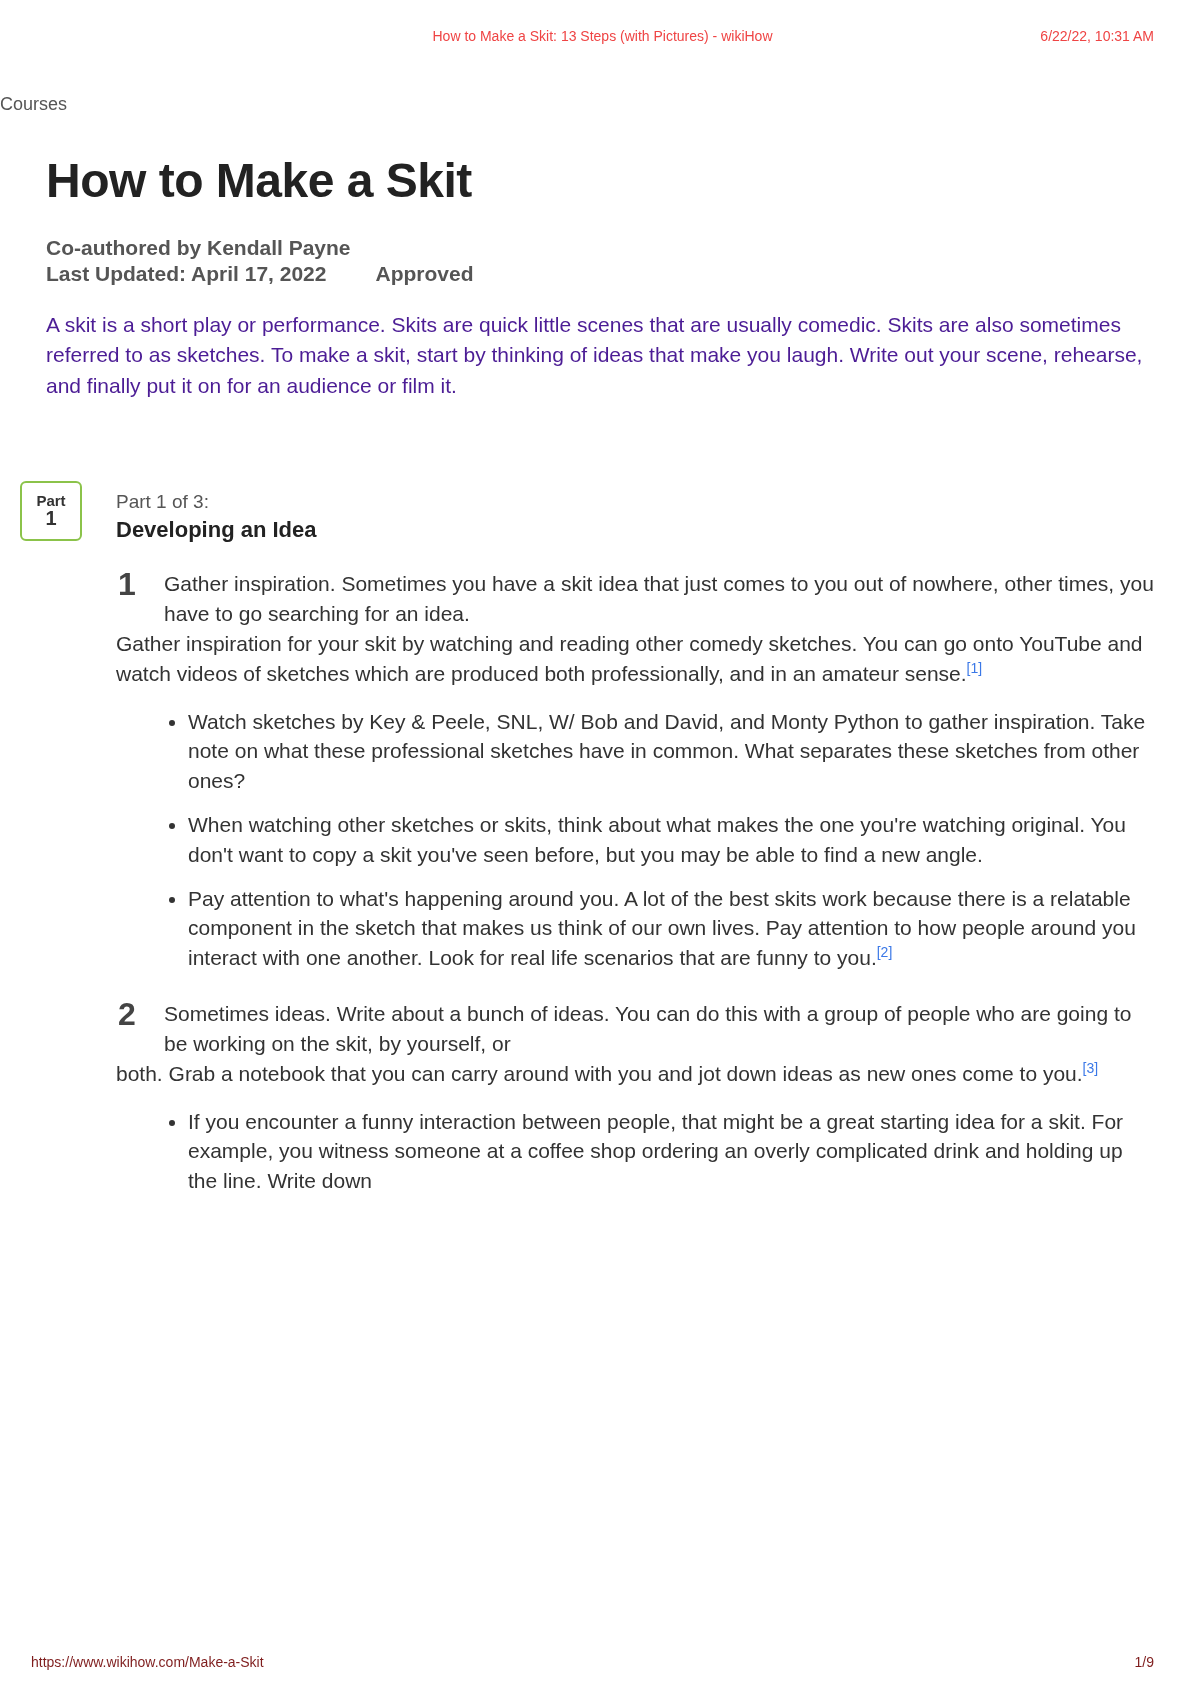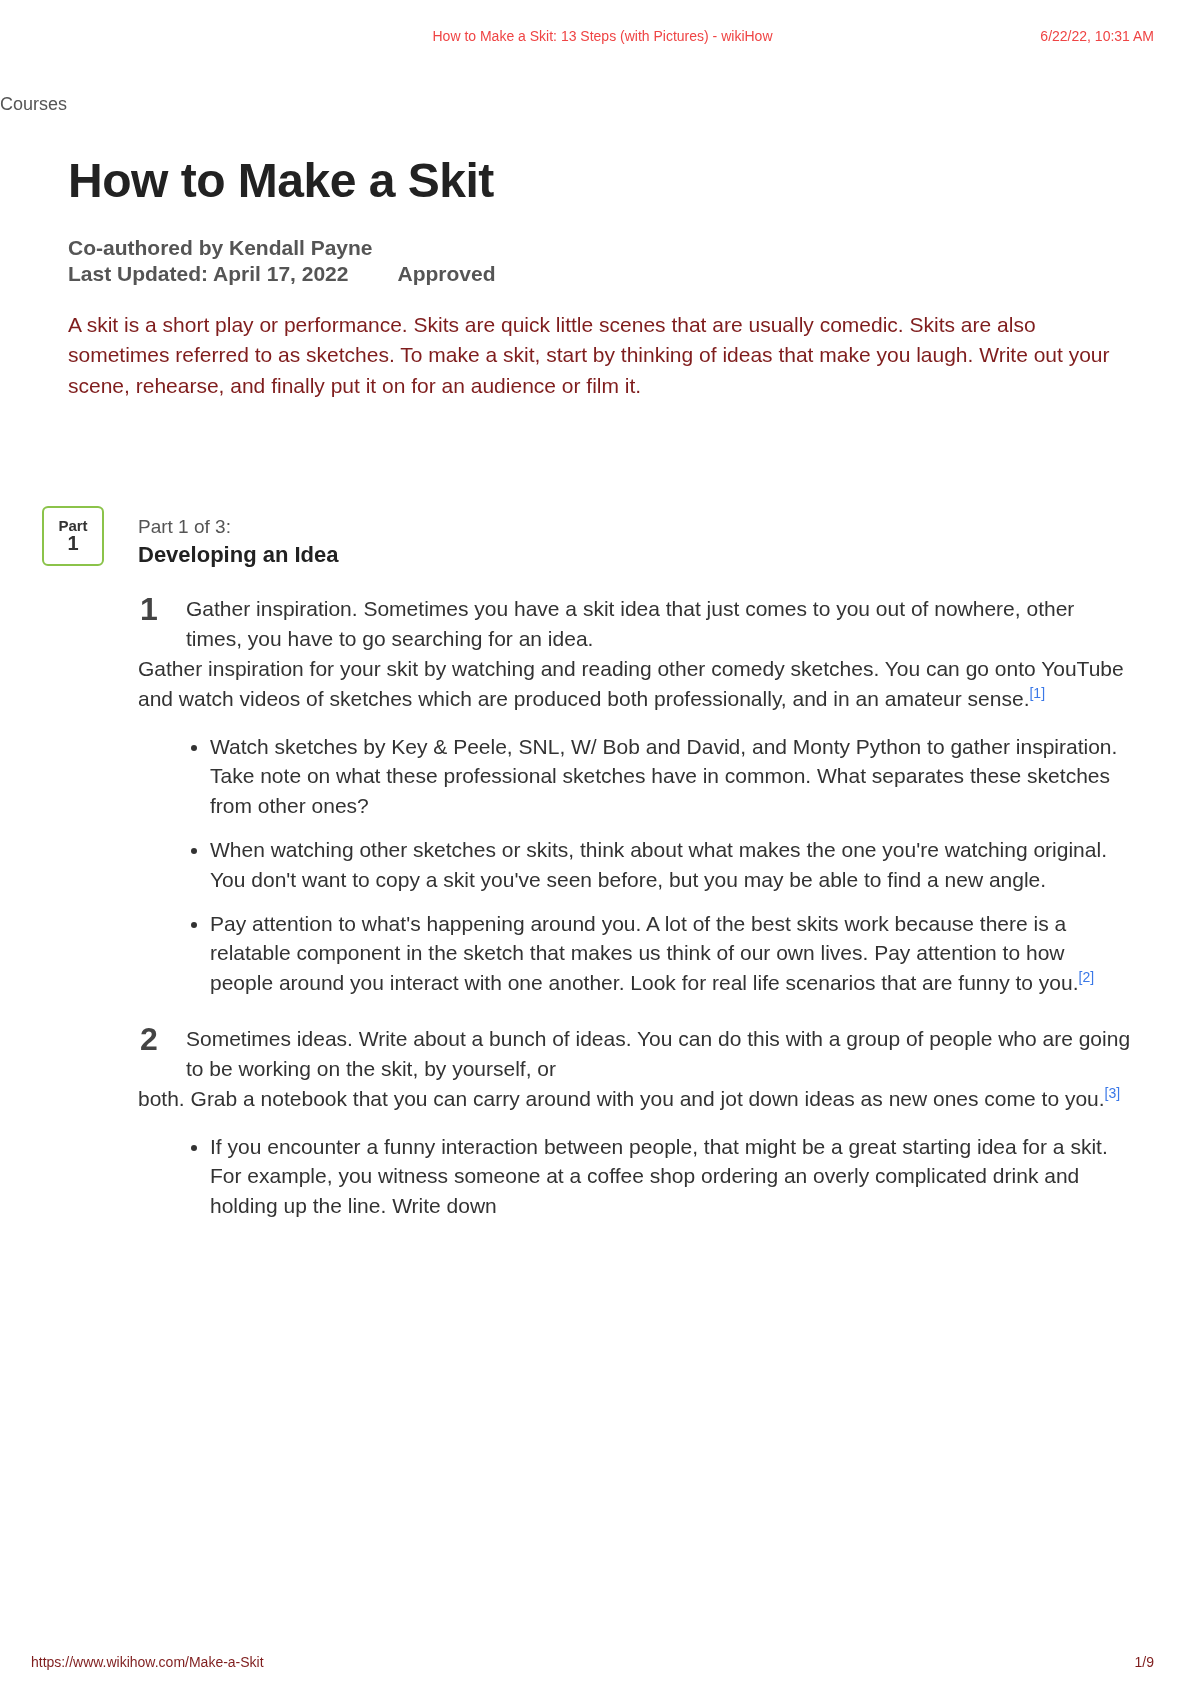--- a/index.html
+++ b/index.html
@@ -18,21 +18,21 @@
       color: #ef4444;
     }
     .print-header .center { position: absolute; left: 5px; right: 0; text-align: center; }
     .courses {
       font-size: 18px;
       color: #555;
       font-weight: normal;
       margin-top: 50px;
     }
     .page-content {
-      padding: 0 68px;
+      padding: 0 46px;
     }
     .article-title {
       font-size: 48px;
       font-weight: bold;
       margin-top: 38px;
       color: #222;
       letter-spacing: -0.5px;
     }
     .byline {
       margin-top: 28px;
@@ -43,26 +43,26 @@
     .meta-row {
       font-size: 21px;
       font-weight: bold;
       color: #555;
       margin-top: 2px;
     }
     .meta-row .updated { margin-right: 44px; }
     .intro {
       margin-top: 24px;
       font-size: 21px;
-      color: #7f1d1d;
+      color: #4c1d95;
       line-height: 1.45;
     }
     .part-section {
       position: relative;
-      margin-top: 115px;
+      margin-top: 90px;
       padding-left: 70px;
     }
     .part-badge {
       position: absolute;
       left: -26px;
       top: -10px;
       width: 62px;
       height: 60px;
       border: 2.5px solid #8bc34a;
       border-radius: 6px;

